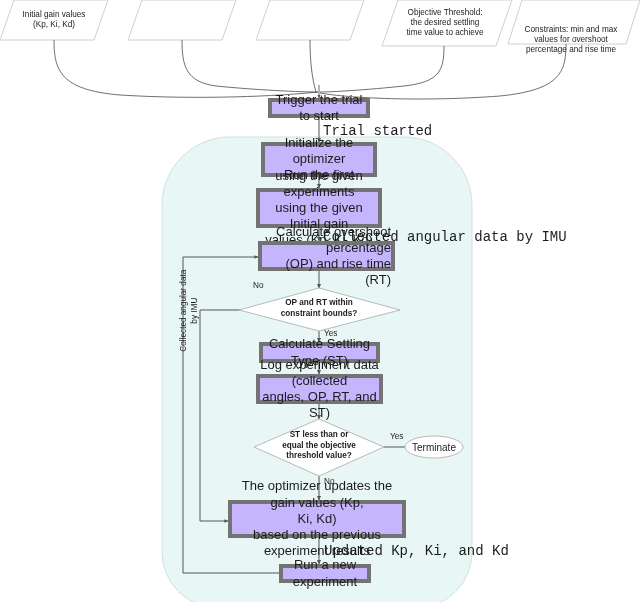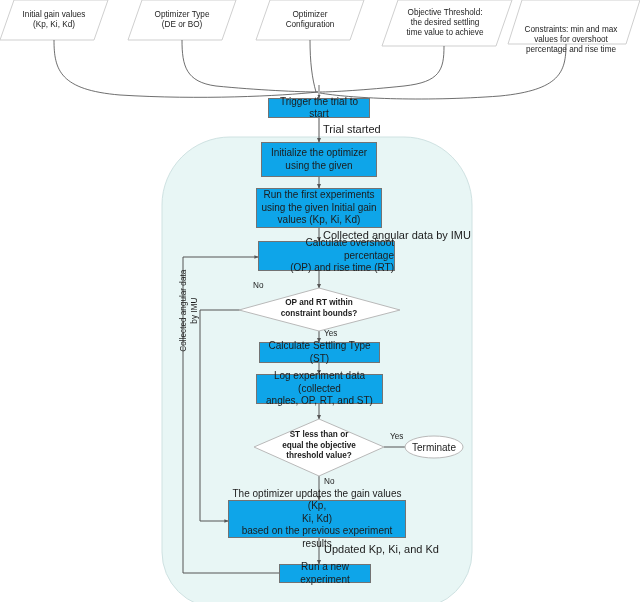--- a/index.html
+++ b/index.html
@@ -32,43 +32,44 @@
     box-sizing: border-box;
     display: flex;
     align-items: center;
     justify-content: center;
     text-align: center;
     color: #1c1c1c;
     line-height: 1.25;
     white-space: pre-line;
   }
   .process {
-    background: #0ea5e9;
-    border: 1px solid #737373;
-    font-size: 10px;
+    background: #c4b5fd;
+    border: 4px solid #737373;
+    font-size: 13px;
   }
   .inputnode {
     color: #1c1c1c;
     font-size: 8.2px;
     background: transparent;
     border: none;
   }
   .decision-label {
     position: absolute;
     font-size: 8.2px;
     color: #1c1c1c;
     white-space: nowrap;
   }
   .edge-label {
     position: absolute;
-    font-size: 11px;
+    font-size: 14px;
     color: #1c1c1c;
     white-space: pre-line;
     text-align: left;
     line-height: 1.25;
+    font-family: Liberation Mono, monospace;
   }
   .vert-label {
     position: absolute;
     font-size: 8.2px;
     color: #1c1c1c;
     white-space: pre-line;
     text-align: center;
     line-height: 1.3;
     transform-origin: 50% 50%;
     transform: rotate(-90deg);
@@ -160,25 +161,21 @@
     </g>
 
     <g>
       <ellipse cx="434" cy="447" rx="29" ry="11" fill="#ffffff" stroke="#b9b9b9" stroke-width="1"></ellipse>
     </g>
   </svg>
 
   <div class="node inputnode" style="left:4px;  top:2px;  width:100px; height:36px;">Initial gain values
 (Kp, Ki, Kd)</div>
 
-  <div class="node inputnode" style="left:132px; top:2px;  width:100px; height:36px;">Optimizer Type
-(DE or BO)</div>
-
-  <div class="node inputnode" style="left:260px; top:2px;  width:100px; height:36px;">Optimizer
-Configuration</div>
+
 
   <div class="node inputnode" style="left:386px; top:2px;  width:118px; height:42px;">Objective Threshold:
 the desired settling
 time value to achieve</div>
 
   <div class="node inputnode" style="left:510px; top:2px;  width:122px; height:42px;margin-top:17px;">Constraints: min and max
 values for overshoot
 percentage and rise time</div>
 
   <div class="node process" style="left:268px; top:98px; width:102px; height:20px;">Trigger the trial to start</div>

